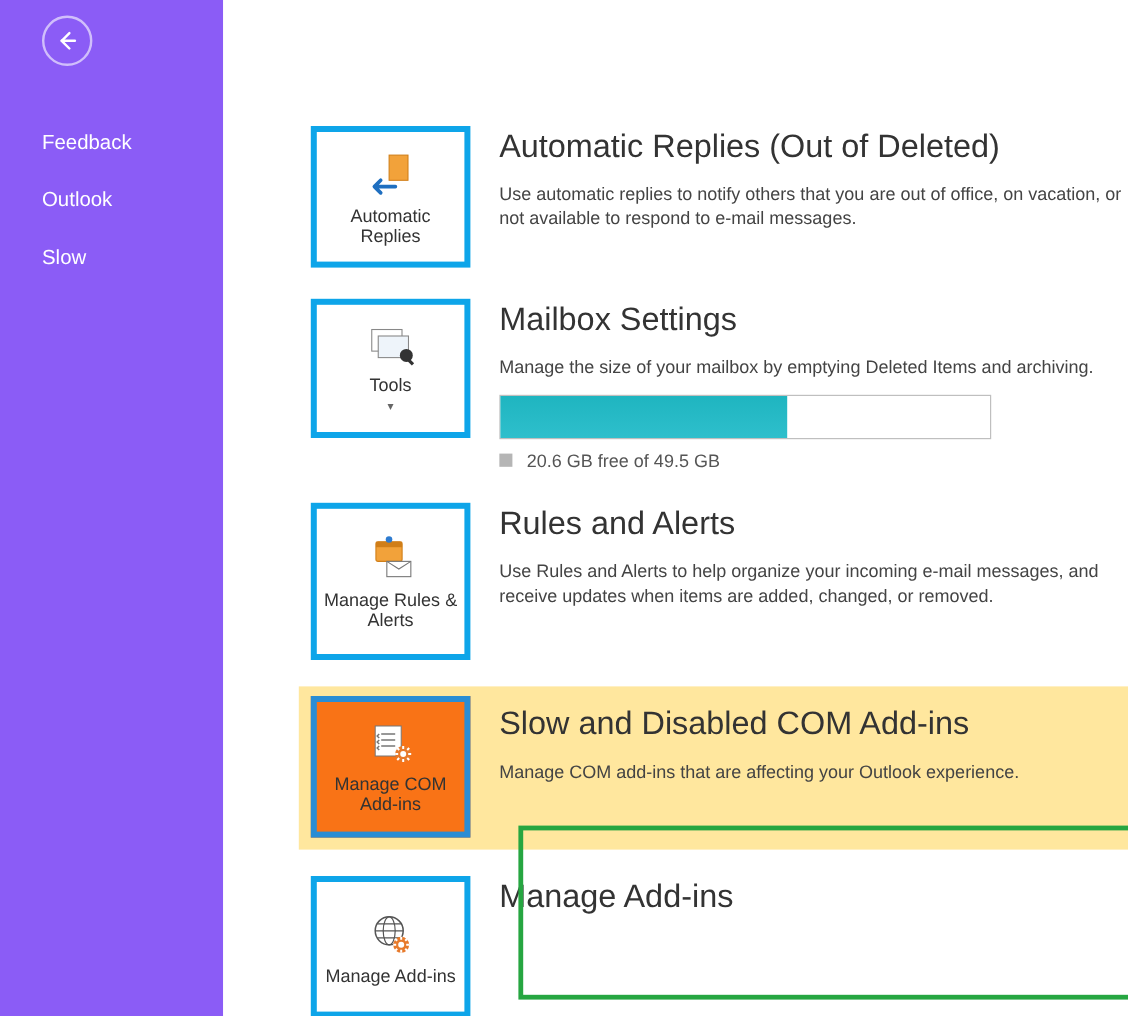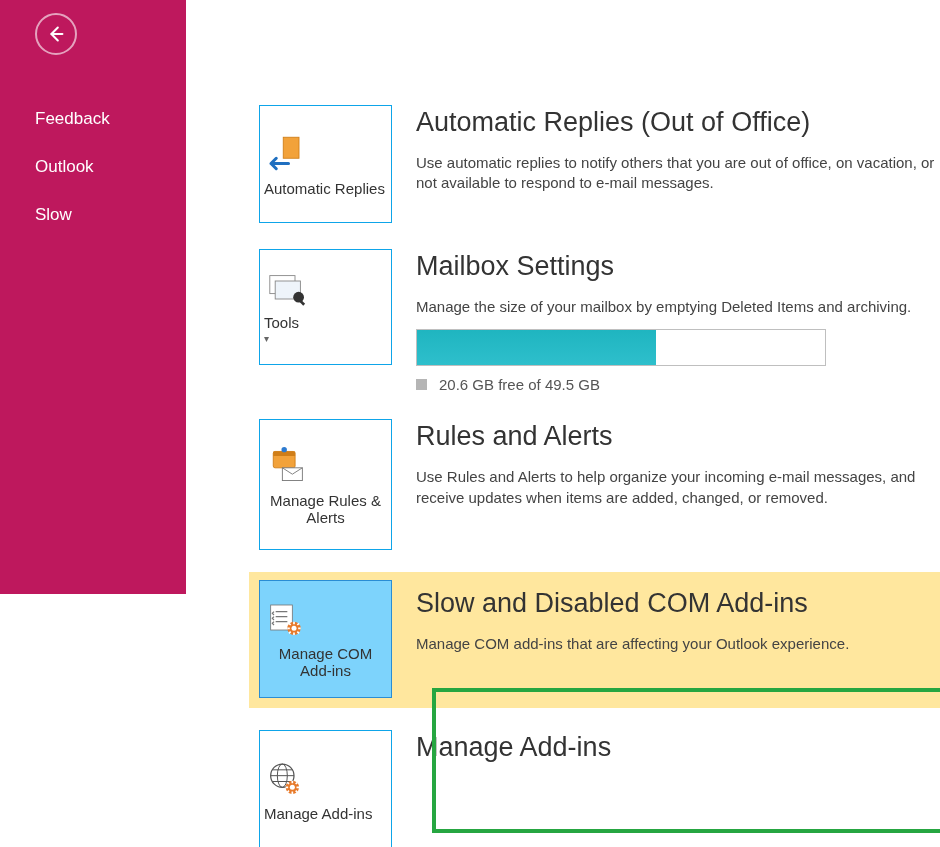--- a/index.html
+++ b/index.html
@@ -8,22 +8,22 @@
       width: 940px;
       height: 847px;
       overflow: hidden;
       background: #fff;
       position: relative;
     }
     .sidebar {
       position: absolute;
       left: 0; top: 0;
       width: 186px;
-      height: 594px;
-      background: #be185d;
+      height: 847px;
+      background: #8b5cf6;
       color: #fff;
     }
     .back-circle {
       width: 42px; height: 42px;
       border: 2px solid rgba(255,255,255,0.6);
       border-radius: 50%;
       margin: 13px 0 0 35px;
       display: flex; align-items: center; justify-content: center;
       cursor: pointer;
     }
@@ -43,36 +43,36 @@
     .section {
       display: flex;
       align-items: flex-start;
       margin-left: 73px;
       margin-right: 0;
     }
     .section.first { margin-top: 105px; }
     .section.gap { margin-top: 26px; }
     .tile {
       width: 133px;
-      border: 1px solid #0ea5e9;
+      border: 5px solid #0ea5e9;
       display: flex;
       flex-direction: column;
-      align-items: flex-start;
+      align-items: center;
       justify-content: center;
       padding: 12px 4px 10px 4px;
       cursor: pointer;
       background: #fff;
       flex-shrink: 0;
     }
     .tile.h1 { height: 118px; }
     .tile.h2 { height: 116px; }
     .tile.h3 { height: 131px; }
     .tile.h4 { height: 118px; }
     .tile.h5 { height: 118px; }
-    .tile.sel { background: #7dd3fc; border-color: #2a8dd4; }
+    .tile.sel { background: #f97316; border-color: #2a8dd4; }
     .tile-label {
       font-size: 15px;
       color: #333;
       text-align: center;
       line-height: 1.15;
       margin-top: 6px;
     }
     .tile .caret { font-size: 10px; color: #666; margin-top: 2px; }
     .section-text {
       margin-left: 24px;
@@ -157,21 +157,21 @@
 
   <div class="section first">
     <div class="tile h1">
       <svg width="42" height="42" viewBox="0 0 48 48">
         <rect x="22" y="6" width="18" height="24" fill="#f2a23a" stroke="#d07e18"></rect>
         <path d="M28 36 H8 M14 30 L8 36 L14 42" stroke="#1f6fc0" stroke-width="3.5" fill="none" stroke-linecap="round" stroke-linejoin="round"></path>
       </svg>
       <div class="tile-label">Automatic Replies</div>
     </div>
     <div class="section-text">
-      <div class="sec-title">Automatic Replies (Out of Office)</div>
+      <div class="sec-title">Automatic Replies (Out of Deleted)</div>
       <div class="sec-desc">Use automatic replies to notify others that you are out of office, on vacation, or not available to respond to e-mail messages.</div>
     </div>
   </div>
 
   <div class="section gap">
     <div class="tile h2">
       <svg width="44" height="36" viewBox="0 0 48 40">
         <rect x="6" y="4" width="28" height="20" fill="#fff" stroke="#888"></rect>
         <rect x="12" y="10" width="28" height="20" fill="#eef4fa" stroke="#888"></rect>
         <circle cx="38" cy="28" r="6" fill="#333"></circle>

